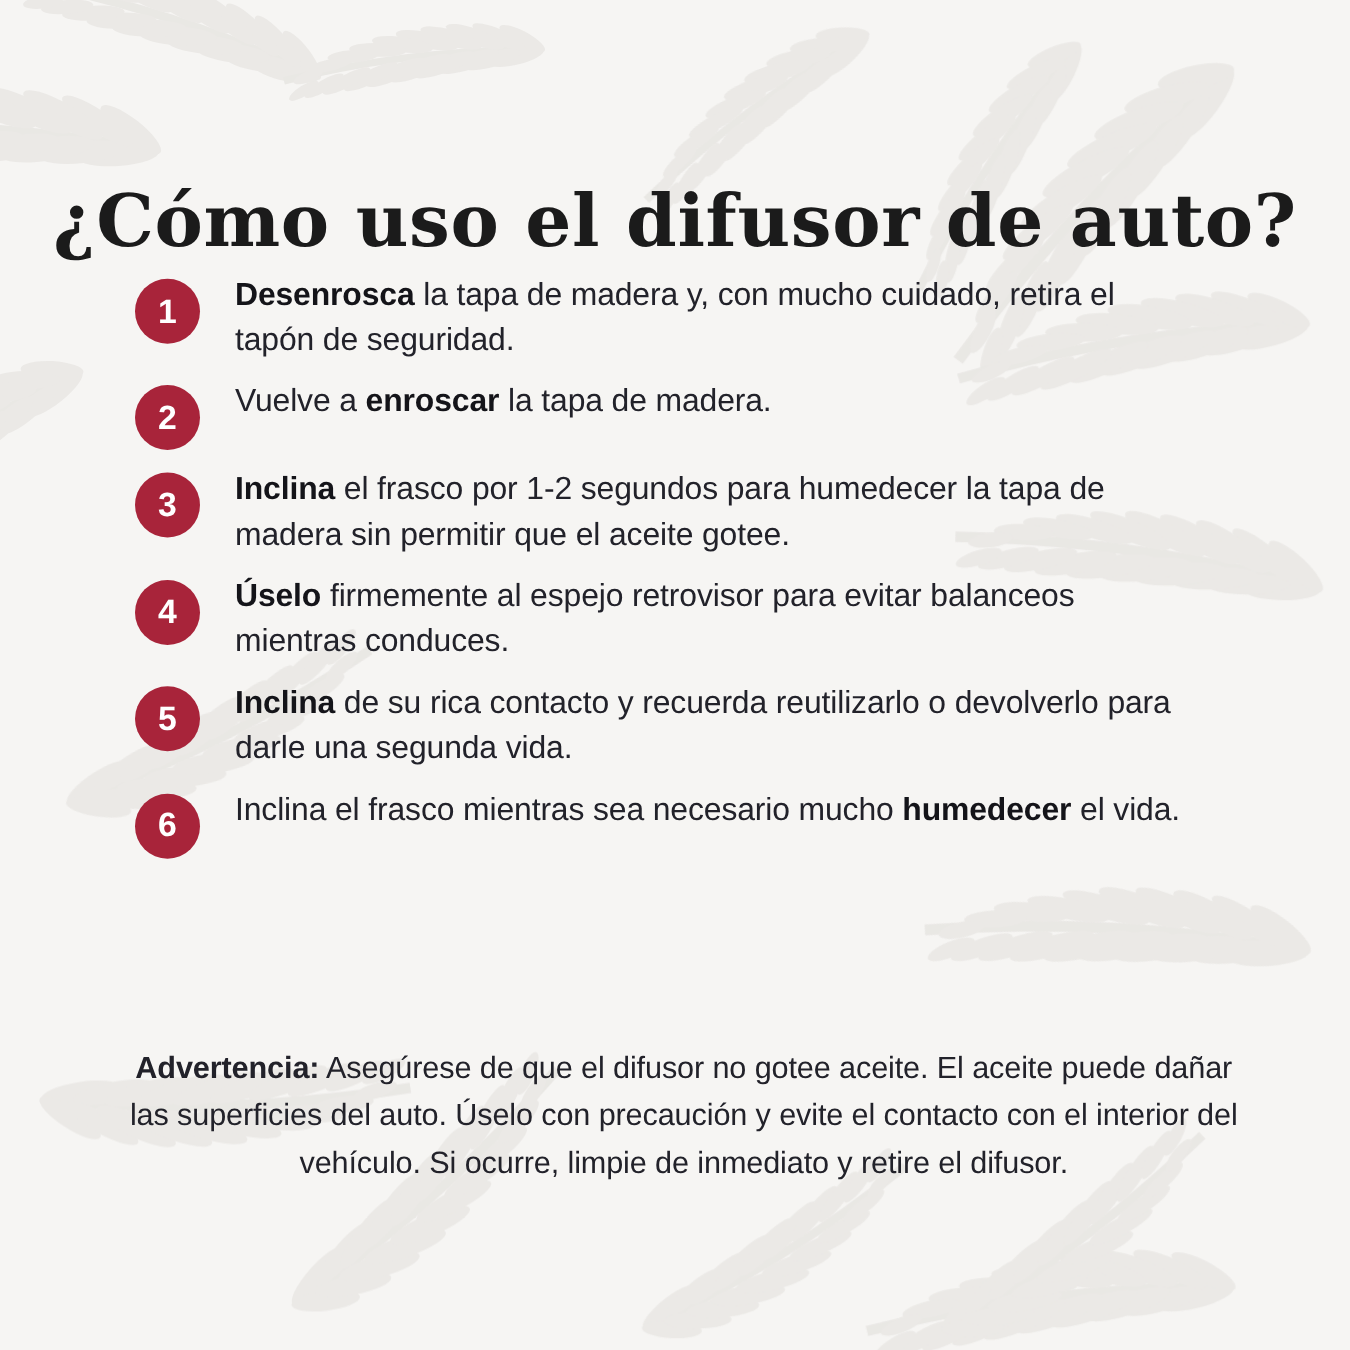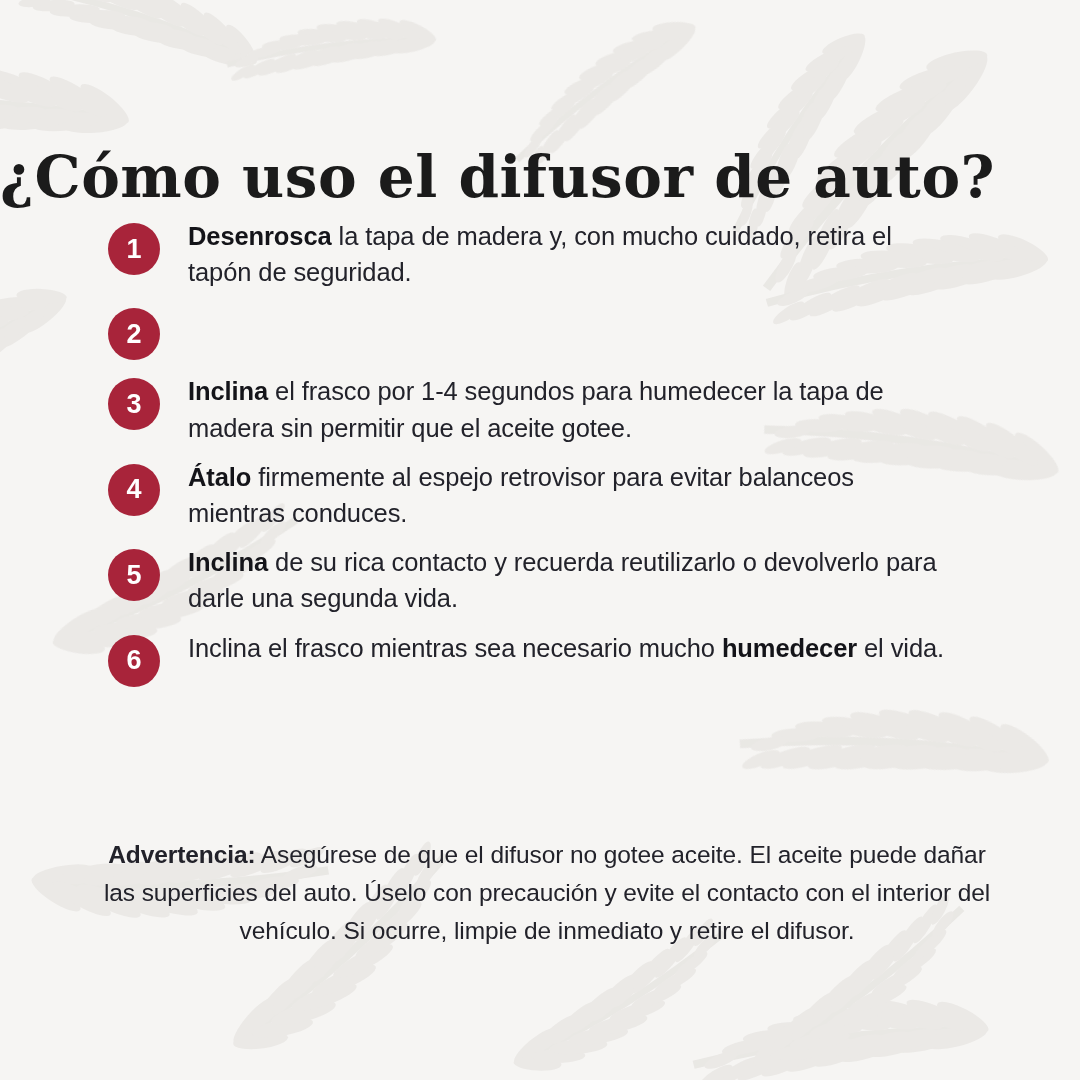--- a/index.html
+++ b/index.html
@@ -35,20 +35,21 @@
     position: relative;
     z-index: 2;
     padding: 0;
   }
 
   .title {
     position: absolute;
     top: 104px;
     left: 0;
     width: 1080px;
+    text-align: center;
     font-family: "DejaVu Serif", "Liberation Serif", serif;
     font-weight: 700;
     font-size: 58px;
     letter-spacing: 0.5px;
     color: #1b1b1b;
     white-space: nowrap;
   }
 
   .steps {
     position: absolute;
@@ -169,33 +170,36 @@
 
       <div class="step">
         <div class="badge">1</div>
         <div class="step-text">
           <b>Desenrosca</b><span> la tapa de madera y, con mucho cuidado, retira el tapón de seguridad.</span>
         </div>
       </div>
 
       <div class="step">
         <div class="badge">2</div>
+        <div class="step-text">
+          <span>Vuelve a </span><b>enroscar</b><span> la tapa de madera.</span>
+        </div>
       </div>
 
       <div class="step">
         <div class="badge">3</div>
         <div class="step-text">
-          <b>Inclina</b><span> el frasco por 1-4 segundos para humedecer la tapa de madera sin permitir que el aceite gotee.</span>
+          <b>Inclina</b><span> el frasco por 1-2 segundos para humedecer la tapa de madera sin permitir que el aceite gotee.</span>
         </div>
       </div>
 
       <div class="step">
         <div class="badge">4</div>
         <div class="step-text">
-          <b>Átalo</b><span> firmemente al espejo retrovisor para evitar balanceos mientras conduces.</span>
+          <b>Úselo</b><span> firmemente al espejo retrovisor para evitar balanceos mientras conduces.</span>
         </div>
       </div>
 
       <div class="step">
         <div class="badge">5</div>
         <div class="step-text">
           <b>Inclina</b><span> de su rica contacto y recuerda reutilizarlo o devolverlo para darle una segunda vida.</span>
         </div>
       </div>
 

